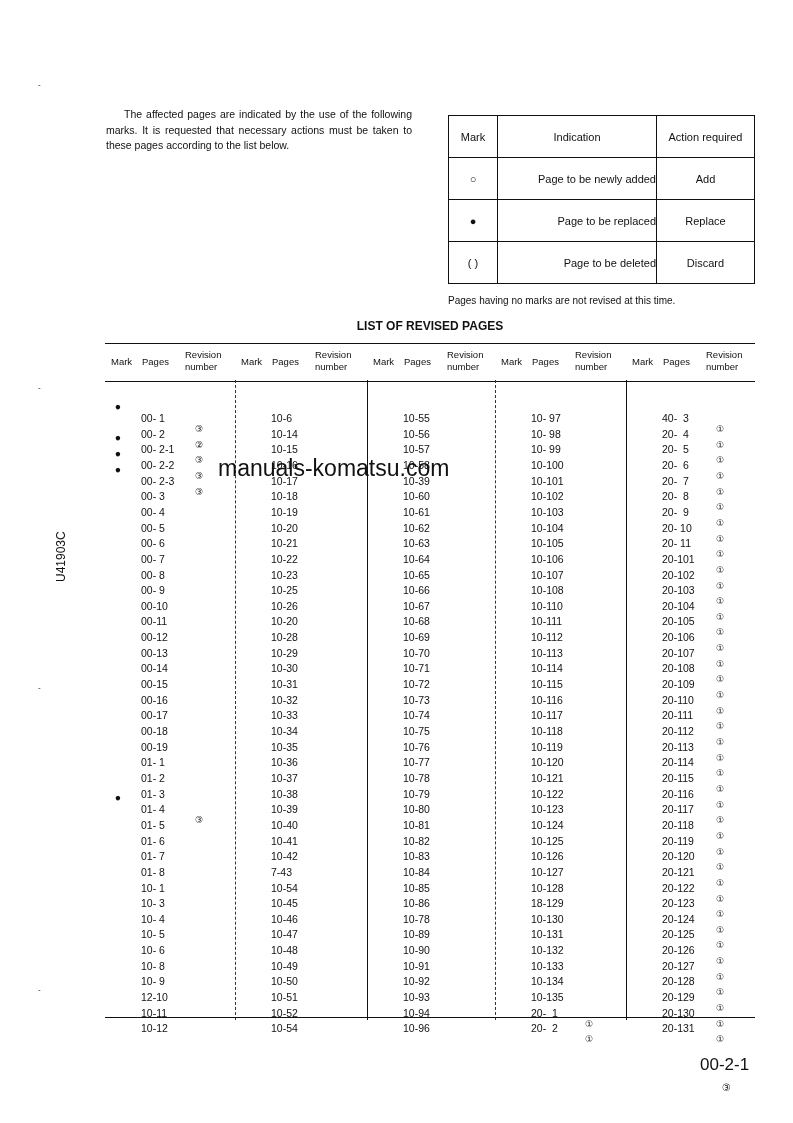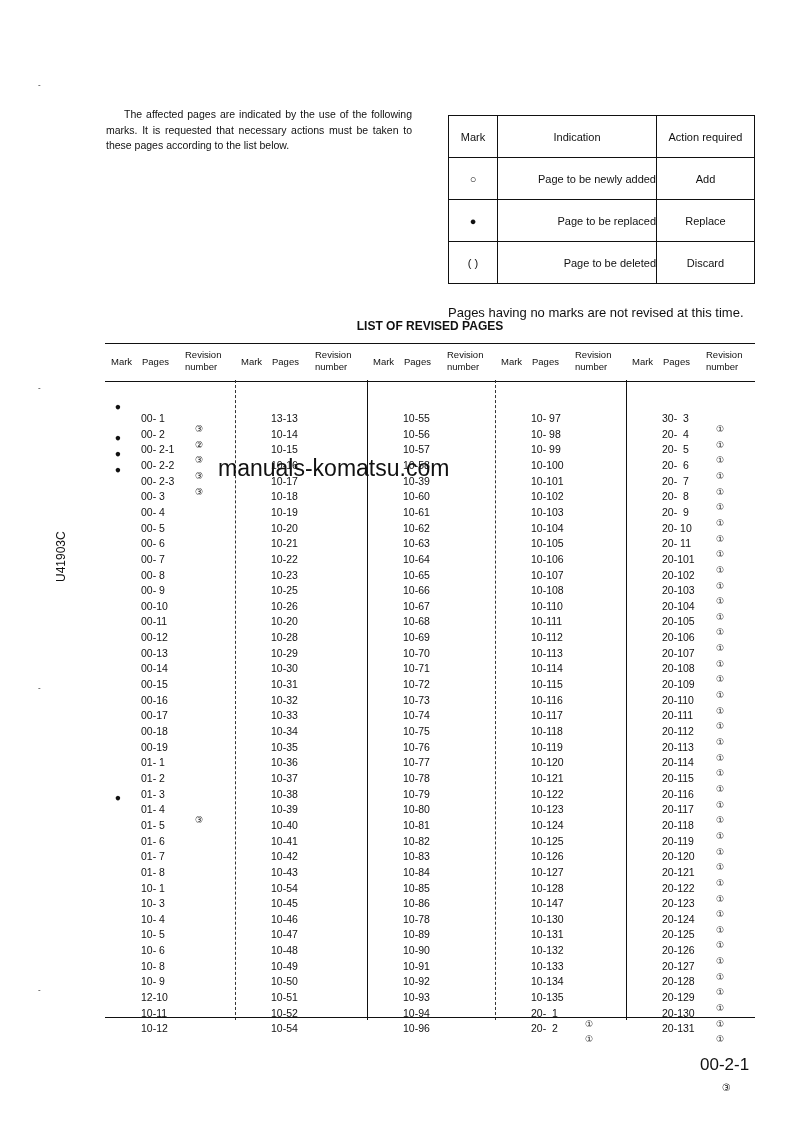--- a/index.html
+++ b/index.html
@@ -7,21 +7,21 @@
          font-family: "Liberation Sans", "DejaVu Sans", sans-serif; color: #111; }
   .intro { position: absolute; left: 106px; top: 107px; width: 306px; font-size: 10.5px;
            line-height: 15.5px; text-align: justify; text-indent: 18px; }
   .legend { position: absolute; left: 448px; top: 115px; width: 307px; height: 168px;
             border: 1px solid #111; border-collapse: collapse; font-size: 11px; }
   .legend td, .legend th { border-left: 1px solid #111; text-align: center; font-weight: normal; padding: 0; }
   .legend th { height: 41px; border-bottom: 1.5px solid #111; }
   .legend td { height: 41px; border-bottom: 1px solid #111; }
   .legend td.ind { text-align: right; padding-left: 7px; }
   .legend col.c1 { width: 49px; } .legend col.c2 { width: 159px; } .legend col.c3 { width: 98px; }
-  .note { position: absolute; left: 448px; top: 305px; font-size: 13px; }
+  .note { position: absolute; left: 448px; top: 295px; font-size: 10px; }
   .title { position: absolute; left: 0; width: 860px; top: 319px; text-align: center;
            font-weight: bold; font-size: 12px; }
   .list { position: absolute; left: 105px; top: 343px; width: 650px; }
   .hdr { position: absolute; left: 0; top: 0; width: 650px; height: 37px;
          border-top: 1.5px solid #111; border-bottom: 1.5px solid #111; }
   .hcell { position: absolute; font-size: 9.5px; line-height: 12px; }
   .col { position: absolute; top: 45px; }
   .row { position: absolute; height: 15.6px; font-size: 10.5px; white-space: pre; }
   .mk { position: absolute; left: 0; width: 14px; text-align: center; }
   .pg { position: absolute; }
@@ -302,21 +302,21 @@
       </div>
         <div class="row" style="top:610.35px">
         <span class="mk" style="left:6px"></span>
         <span class="pg" style="left:36px">10-12</span>
         <span class="rv" style="left:90px"></span>
       </div>
       </div>
       <div class="col" style="left:130px">
         <div class="row" style="top:0px">
         <span class="mk" style="left:6px"></span>
-        <span class="pg" style="left:36px">13-13</span>
+        <span class="pg" style="left:36px">10-6</span>
         <span class="rv" style="left:90px"></span>
       </div>
         <div class="row" style="top:15.65px">
         <span class="mk" style="left:6px"></span>
         <span class="pg" style="left:36px">10-14</span>
         <span class="rv" style="left:90px"></span>
       </div>
         <div class="row" style="top:31.3px">
         <span class="mk" style="left:6px"></span>
         <span class="pg" style="left:36px">10-15</span>
@@ -447,21 +447,21 @@
         <span class="pg" style="left:36px">10-41</span>
         <span class="rv" style="left:90px"></span>
       </div>
         <div class="row" style="top:438.2px">
         <span class="mk" style="left:6px"></span>
         <span class="pg" style="left:36px">10-42</span>
         <span class="rv" style="left:90px"></span>
       </div>
         <div class="row" style="top:453.85px">
         <span class="mk" style="left:6px"></span>
-        <span class="pg" style="left:36px">10-43</span>
+        <span class="pg" style="left:36px">7-43</span>
         <span class="rv" style="left:90px"></span>
       </div>
         <div class="row" style="top:469.5px">
         <span class="mk" style="left:6px"></span>
         <span class="pg" style="left:36px">10-54</span>
         <span class="rv" style="left:90px"></span>
       </div>
         <div class="row" style="top:485.15000000000003px">
         <span class="mk" style="left:6px"></span>
         <span class="pg" style="left:36px">10-45</span>
@@ -861,21 +861,21 @@
         <span class="pg" style="left:36px">10-127</span>
         <span class="rv" style="left:90px"></span>
       </div>
         <div class="row" style="top:469.5px">
         <span class="mk" style="left:6px"></span>
         <span class="pg" style="left:36px">10-128</span>
         <span class="rv" style="left:90px"></span>
       </div>
         <div class="row" style="top:485.15000000000003px">
         <span class="mk" style="left:6px"></span>
-        <span class="pg" style="left:36px">10-147</span>
+        <span class="pg" style="left:36px">18-129</span>
         <span class="rv" style="left:90px"></span>
       </div>
         <div class="row" style="top:500.8px">
         <span class="mk" style="left:6px"></span>
         <span class="pg" style="left:36px">10-130</span>
         <span class="rv" style="left:90px"></span>
       </div>
         <div class="row" style="top:516.45px">
         <span class="mk" style="left:6px"></span>
         <span class="pg" style="left:36px">10-131</span>
@@ -908,21 +908,21 @@
       </div>
         <div class="row" style="top:610.35px">
         <span class="mk" style="left:6px"></span>
         <span class="pg" style="left:36px">20-  2</span>
         <span class="rv" style="left:90px">①</span>
       </div>
       </div>
       <div class="col" style="left:521px">
         <div class="row" style="top:0px">
         <span class="mk" style="left:6px"></span>
-        <span class="pg" style="left:36px">30-  3</span>
+        <span class="pg" style="left:36px">40-  3</span>
         <span class="rv" style="left:90px">①</span>
       </div>
         <div class="row" style="top:15.65px">
         <span class="mk" style="left:6px"></span>
         <span class="pg" style="left:36px">20-  4</span>
         <span class="rv" style="left:90px">①</span>
       </div>
         <div class="row" style="top:31.3px">
         <span class="mk" style="left:6px"></span>
         <span class="pg" style="left:36px">20-  5</span>

